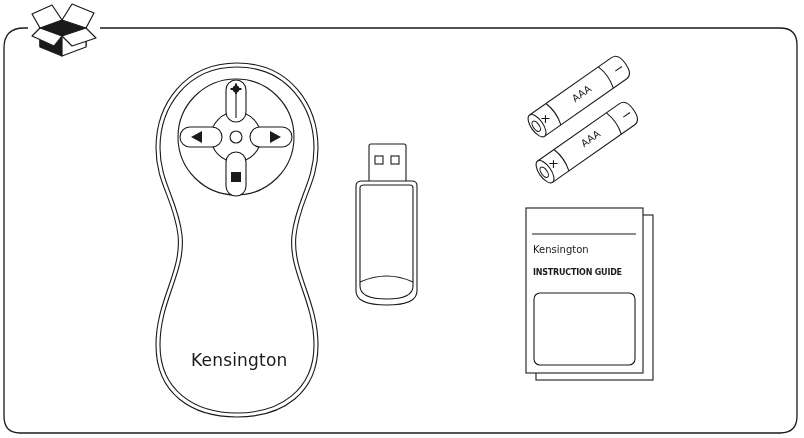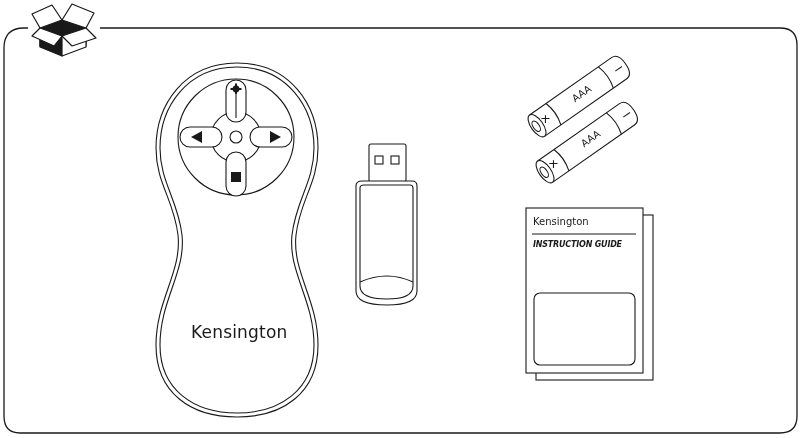--- a/index.html
+++ b/index.html
@@ -1,21 +1,21 @@
 <!DOCTYPE html>
 <html><head>
 <meta charset="utf-8">
 <style>
   html, body { margin: 0; padding: 0; background: #ffffff; }
   body { width: 804px; height: 438px; position: relative; overflow: hidden; font-family: "Liberation Sans", sans-serif; }
   svg { position: absolute; left: 0; top: 0; }
-  .lbl { position: absolute; color: #1a1a1a; white-space: nowrap; }
+  .lbl { position: absolute; color: #1a1a1a; white-space: nowrap; margin-top: 28px; }
   .brand-remote { left: 191px; top: 322px; font-size: 17px; letter-spacing: 0.2px; font-family: "DejaVu Sans", sans-serif; }
   .brand-guide { left: 533px; top: 216px; font-size: 10px; font-family: "DejaVu Sans", sans-serif; }
-  .guide-title { left: 533px; top: 240px; font-size: 8px; font-weight: bold; font-family: "DejaVu Sans", sans-serif; letter-spacing: -0.2px; font-style: italic; }
+  .guide-title { left: 533px; top: 240px; font-size: 8px; font-weight: bold; font-family: "DejaVu Sans", sans-serif; letter-spacing: -0.2px; }
   .aaa { position: absolute; font-size: 10px; font-family: "DejaVu Sans", sans-serif; color: #1a1a1a; }
 </style>
 </head>
 <body>
 
 <svg width="804" height="438" viewBox="0 0 804 438">
 
   <path d="M 30 28 L 780 28 Q 797 28 797 45 L 797 416 Q 797 433 780 433 L 20 433 Q 4 433 4 416 L 4 48 Q 4 28 24 28 Z" fill="none" stroke="#1a1a1a" stroke-width="1.3"></path>
 
   <g stroke="#1a1a1a" stroke-width="1.2" stroke-linejoin="round">

